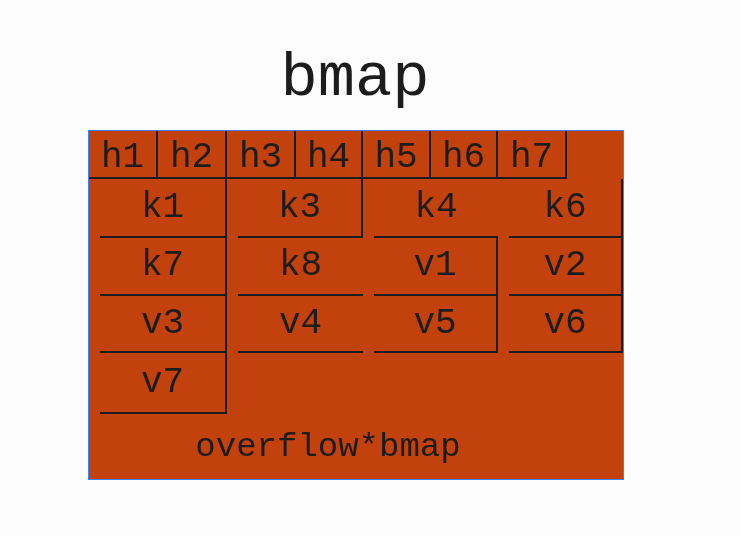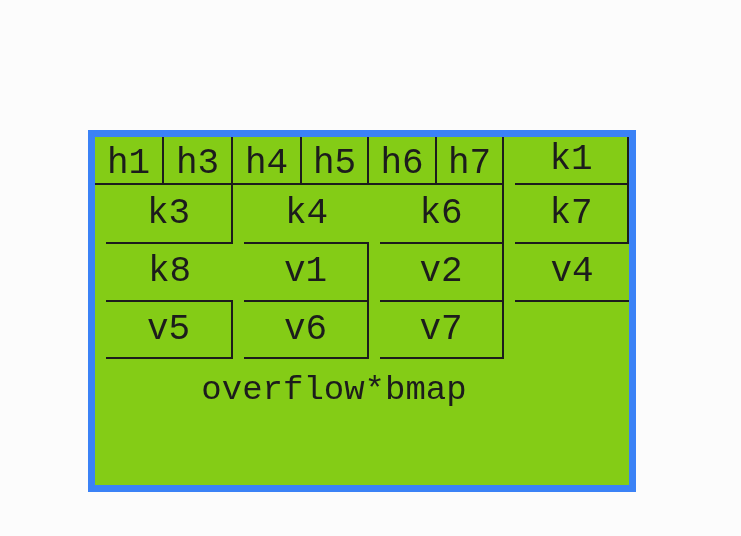--- a/index.html
+++ b/index.html
@@ -27,23 +27,23 @@
     letter-spacing: 0px;
     color: #1c1c1c;
     white-space: pre;
   }
   .bmap-table {
     position: absolute;
     left: 88px;
     top: 130px;
     width: 534px;
     height: 348px;
-    border: 7px solid #3b82f6;
+    border: 1px solid #3b82f6;
     box-sizing: content-box;
-    background: #84cc16;
+    background: #c2410c;
     display: grid;
     grid-template-columns: 69fr 69fr 69fr 67fr 68fr 67fr 69fr 56fr;
     grid-template-rows: 48fr 59fr 58fr 57fr 61fr 65fr;
   }
   .cell {
     border-right: 2px solid #1c1c1c;
     border-bottom: 2px solid #1c1c1c;
     box-sizing: border-box;
     display: flex;
     align-items: center;
@@ -68,40 +68,43 @@
   .overflow-inner {
     display: flex;
     transform: translateX(-28px);
   }
 </style>
 </head>
 <body>
 
 <div class="canvas">
 
+  <div class="diagram-title">bmap</div>
 
   <div class="bmap-table">
 
     <div class="cell header-cell">h1</div>
+    <div class="cell header-cell">h2</div>
     <div class="cell header-cell">h3</div>
     <div class="cell header-cell">h4</div>
     <div class="cell header-cell">h5</div>
     <div class="cell header-cell">h6</div>
     <div class="cell header-cell">h7</div>
 
     <div class="cell span2">k1</div>
     <div class="cell span2">k3</div>
     <div class="cell span2 last-col">k4</div>
 
     <div class="cell span2">k6</div>
     <div class="cell span2">k7</div>
     <div class="cell span2 last-col">k8</div>
 
     <div class="cell span2">v1</div>
     <div class="cell span2">v2</div>
+    <div class="cell span2">v3</div>
     <div class="cell span2 last-col">v4</div>
 
     <div class="cell span2">v5</div>
     <div class="cell span2">v6</div>
     <div class="cell span2">v7</div>
 
     <div class="cell overflow-cell last-col last-row">
       <div class="overflow-inner">
         <span>overflow</span>
         <span>*bmap</span>

